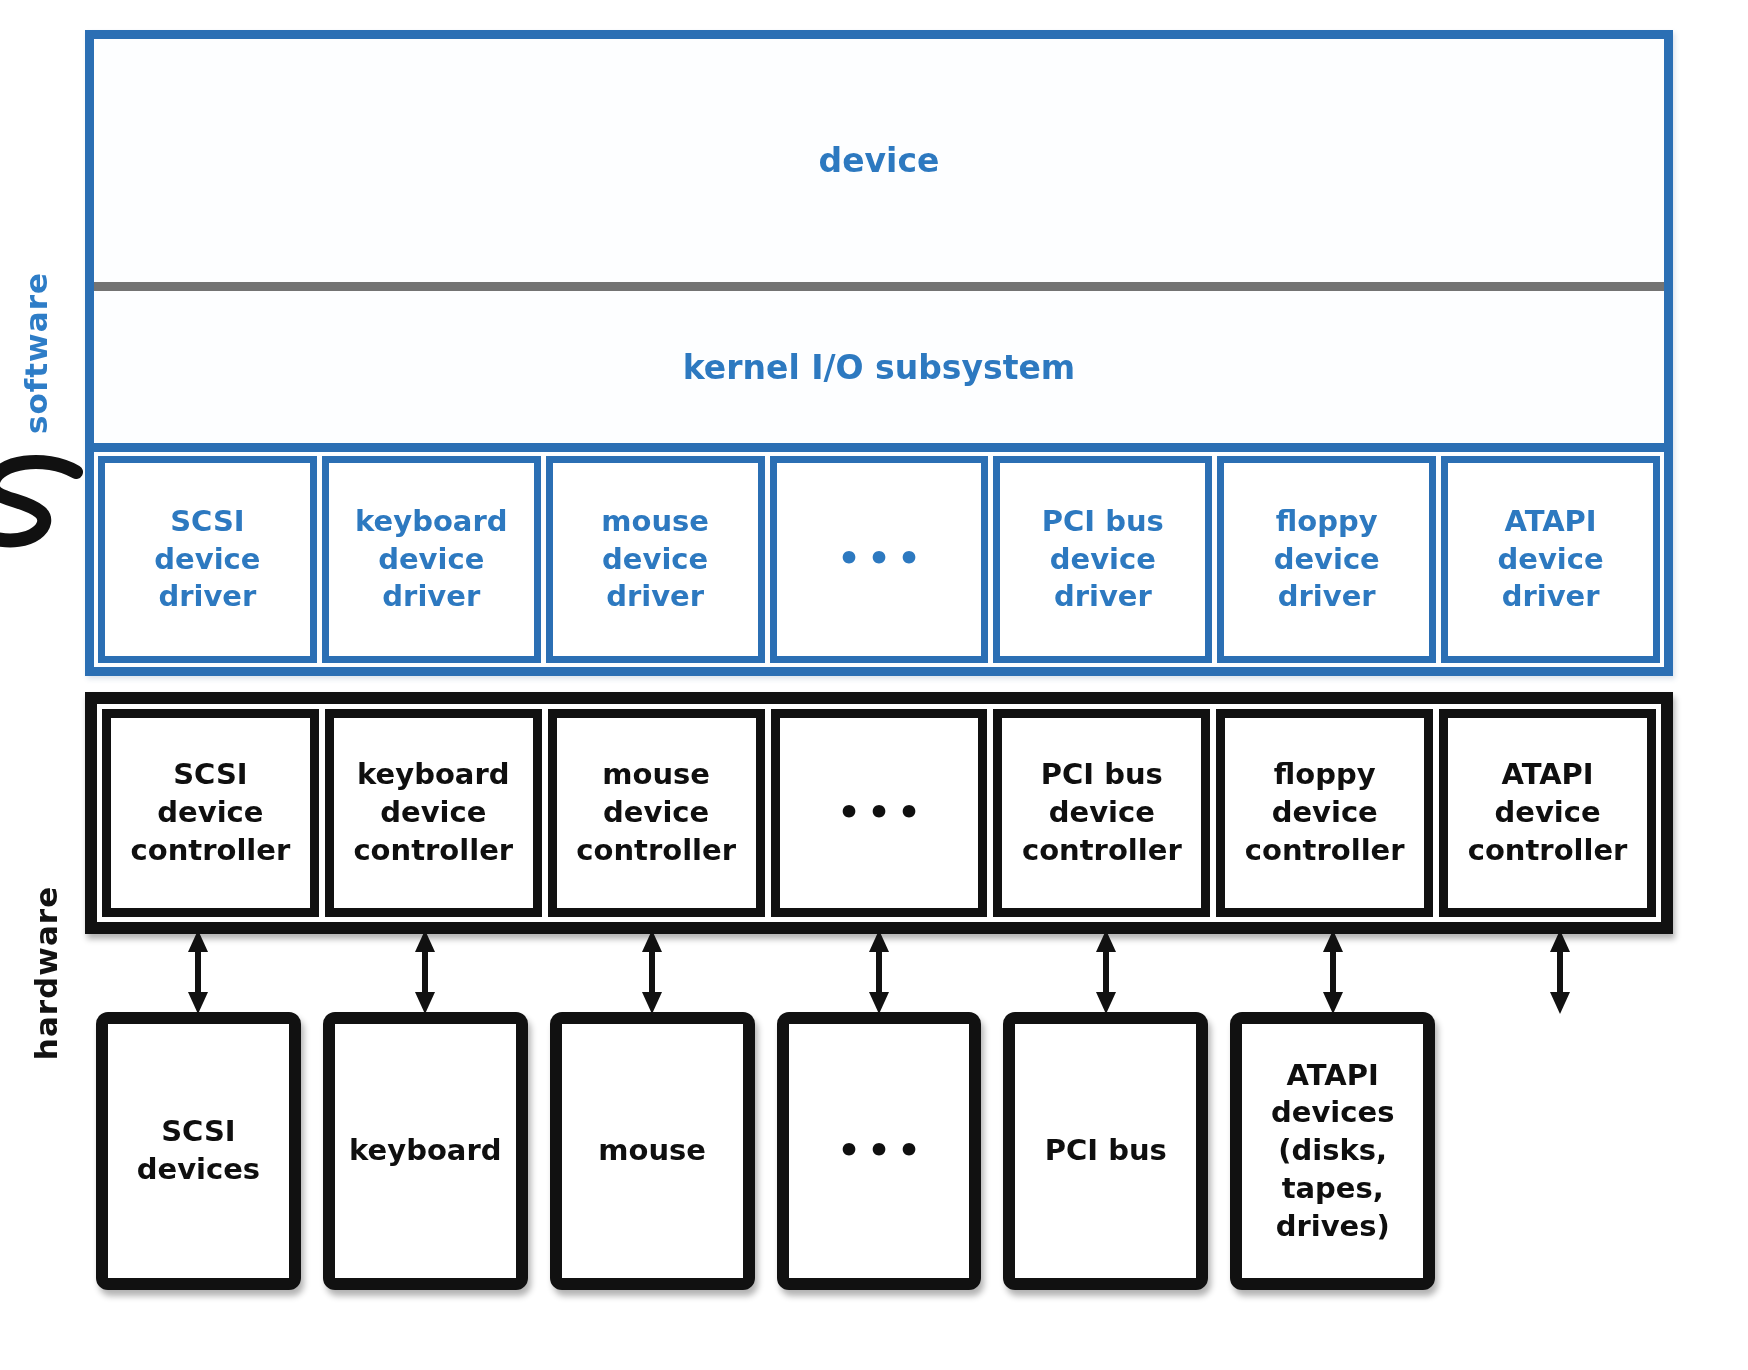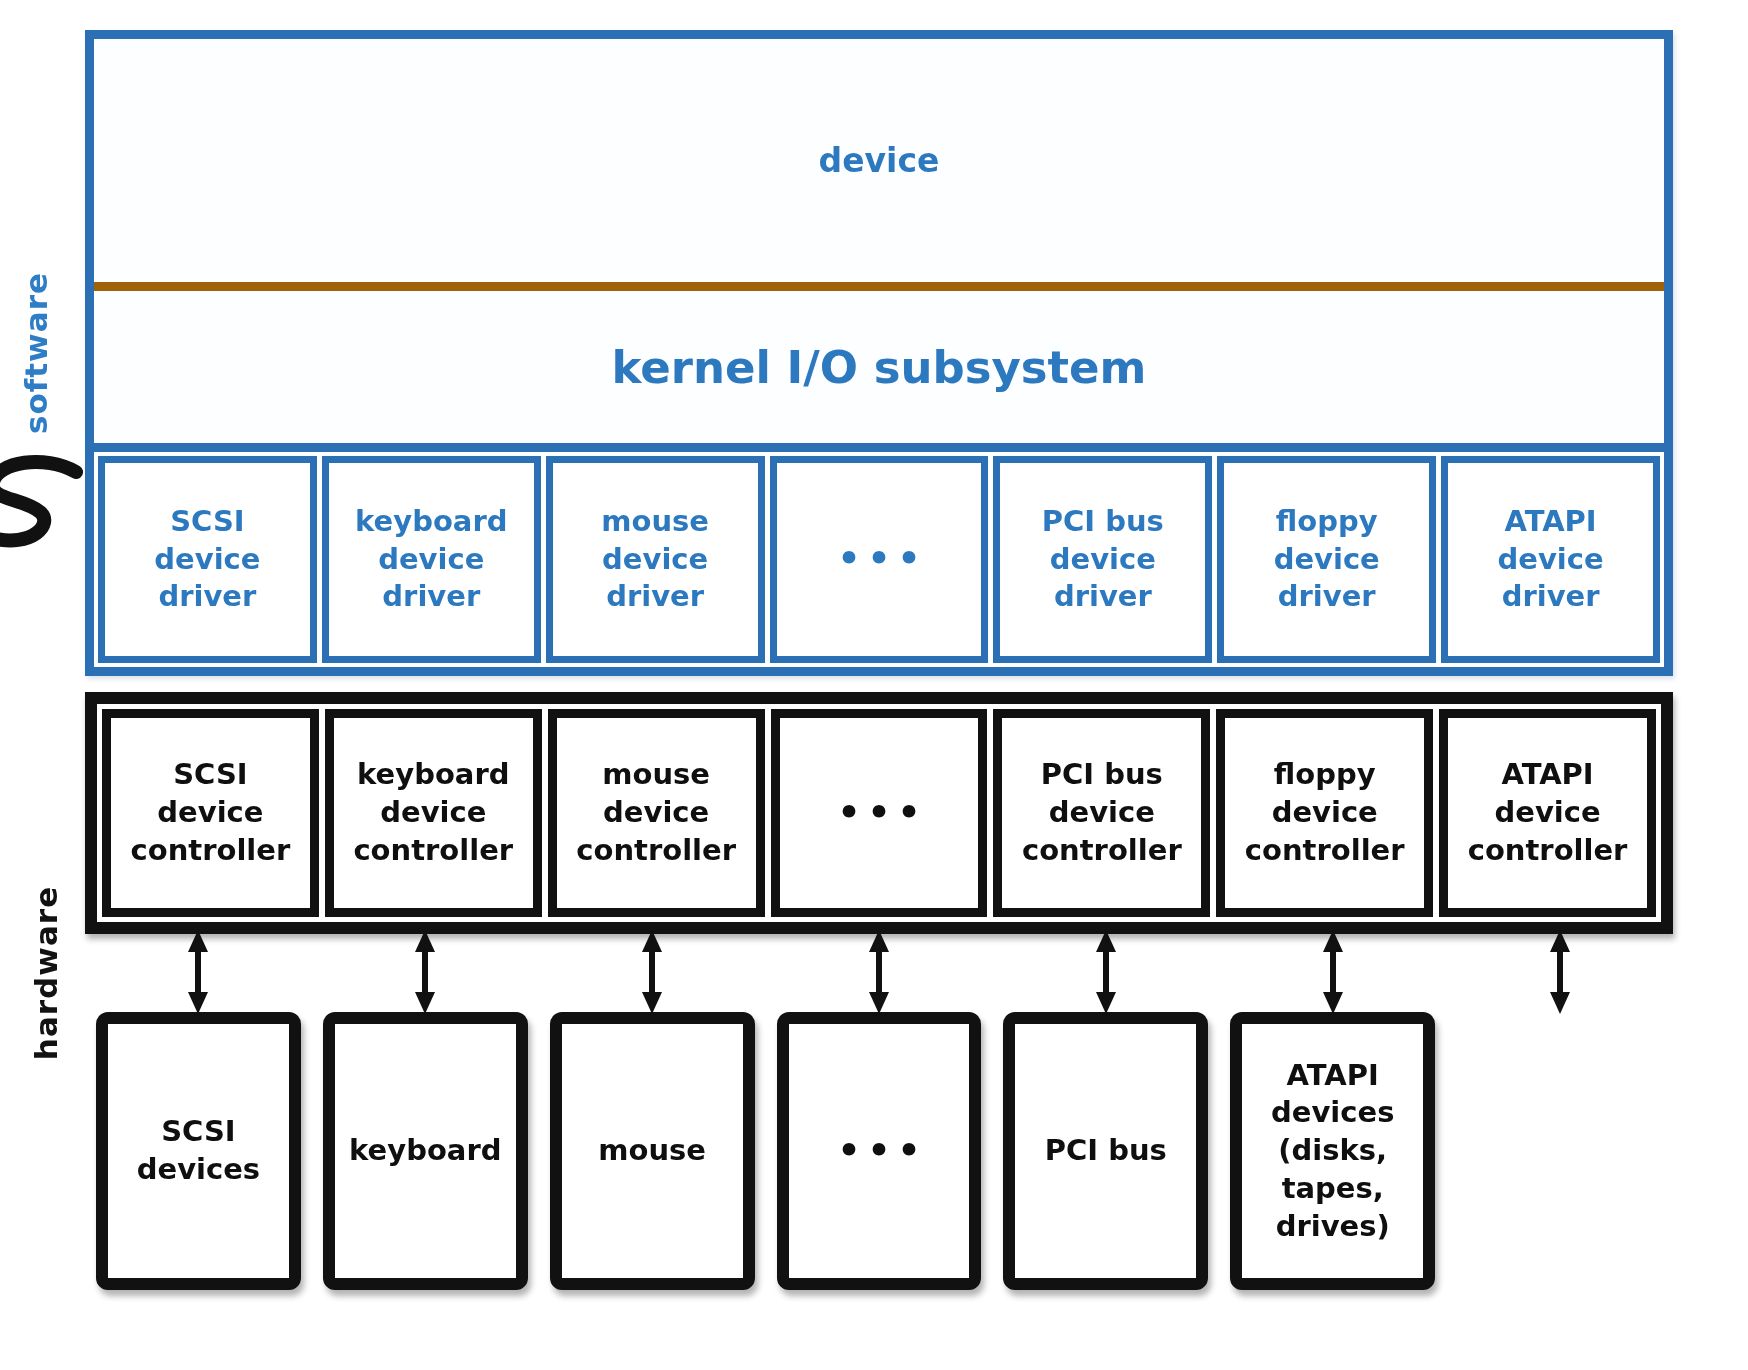--- a/index.html
+++ b/index.html
@@ -38,24 +38,24 @@
     background:#fdfeff;
     box-shadow:2px 3px 5px rgba(60,100,150,0.18);
   }
   .kernel-section{
     height:243px;
     display:flex;align-items:center;justify-content:center;
     color:#2d79c0;font-size:33px;
   }
   .subsystem-section{
     height:161px;
-    border-top:9px solid #a16207;
-    box-sizing:border-box;
-    display:flex;align-items:center;justify-content:center;
-    color:#2d79c0;font-size:45px;
+    border-top:9px solid #737373;
+    box-sizing:border-box;
+    display:flex;align-items:center;justify-content:center;
+    color:#2d79c0;font-size:33px;
   }
   .drivers-row{
     border-top:9px solid #2b6fb4;
     box-sizing:border-box;
     height:224px;
     display:grid;
     grid-template-columns:repeat(7,1fr);
     gap:5px;
     padding:4px;
   }

